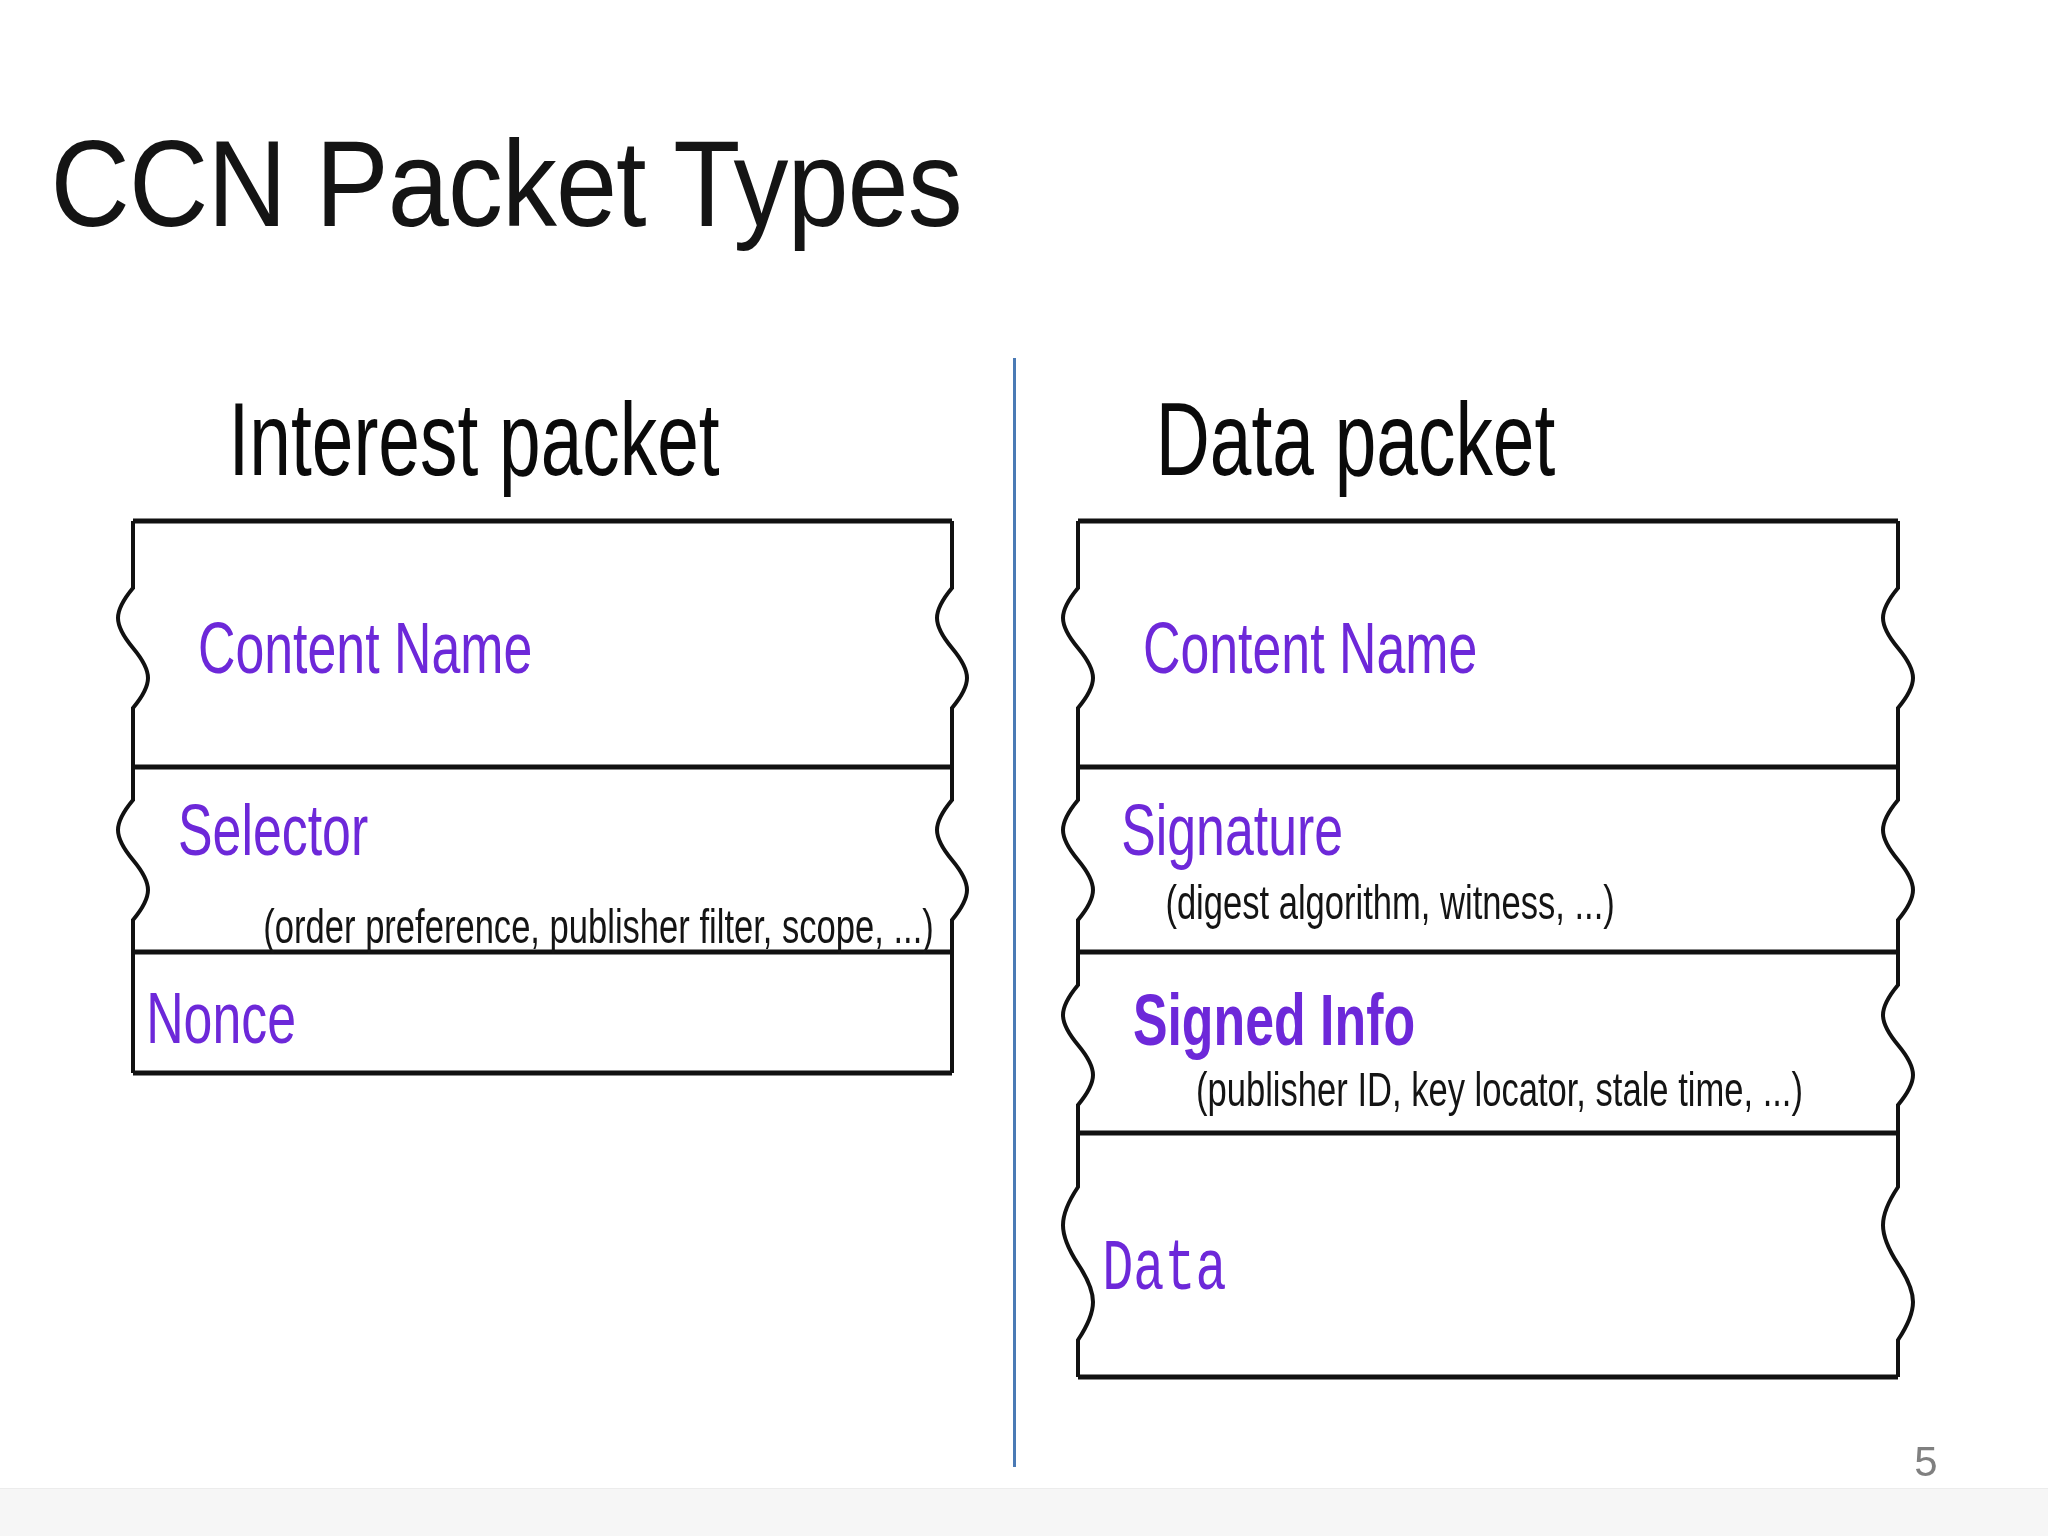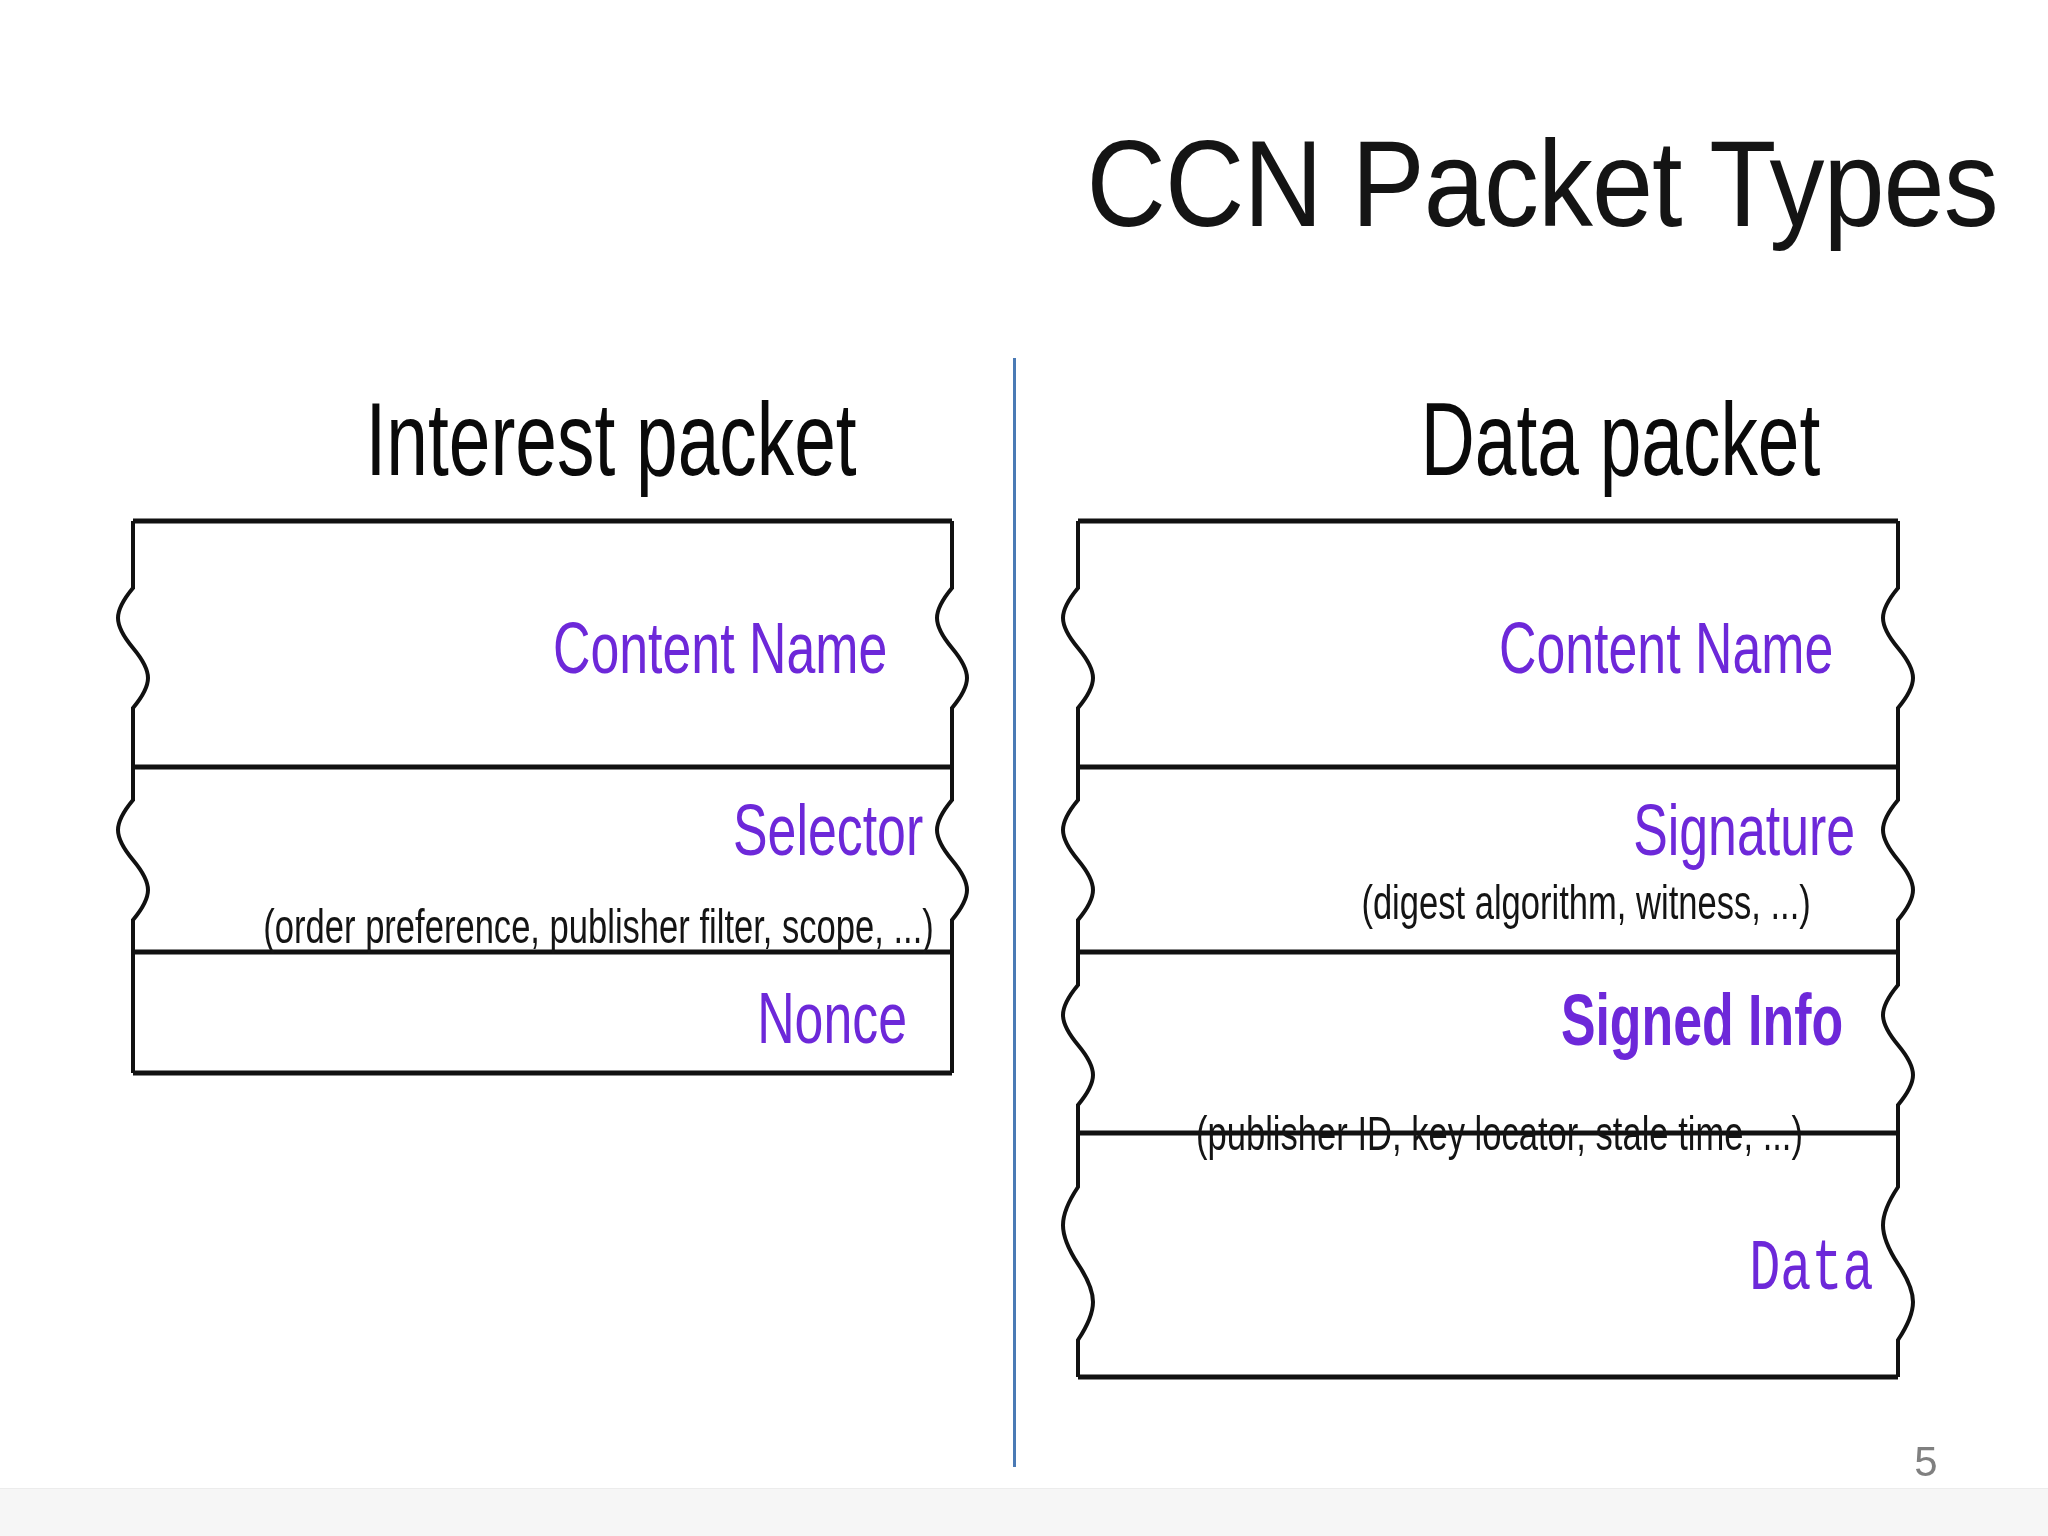--- a/index.html
+++ b/index.html
@@ -1,21 +1,21 @@
 <!DOCTYPE html>
 <html><head>
 <meta charset="utf-8">
 <style>
   html,body{margin:0;padding:0;}
   body{
     width:2048px;height:1536px;background:#ffffff;position:relative;
     font-family:"Liberation Sans",sans-serif;color:#111;overflow:hidden;
   }
   .abs{position:absolute;}
-  .center{text-align:right;}
+  .center{text-align:left;}
   
   .cond{display:inline-block;transform:scaleX(0.72);transform-origin:center center;white-space:nowrap;}
   .cond90{display:inline-block;transform:scaleX(0.90);transform-origin:center center;white-space:nowrap;}
 
   .slide-title{
     left:0;right:0;top:118px;font-size:122px;line-height:132px;
     color:#141414;letter-spacing:-1px;
   }
   .pkt-heading{
     top:383px;font-size:104px;line-height:112px;font-weight:normal;color:#0a0a0a;
@@ -109,21 +109,21 @@
 </div>
 <div class="abs center row-label" style="left:1078px;width:820px;top:790px;">
   <span class="cond">Signature</span>
 </div>
 <div class="abs center row-sublabel" style="left:1078px;width:820px;top:875px;">
   <span class="cond">(digest algorithm, witness, ...)</span>
 </div>
 <div class="abs center row-label" style="left:1078px;width:820px;top:980px;font-weight:bold;">
   <span class="cond">Signed Info</span>
 </div>
-<div class="abs center row-sublabel" style="left:1078px;width:820px;top:1062px;margin-top:44px;">
+<div class="abs center row-sublabel" style="left:1078px;width:820px;top:1062px;">
   <span class="cond">(publisher ID, key locator, stale time, ...)</span>
 </div>
 <div class="abs center row-label" style="left:1078px;width:820px;top:1230px;font-family:Liberation Mono, monospace;">
   <span class="cond">Data</span>
 </div>
 
 <div class="abs bottom-strip"></div>
 <div class="abs page-number" style="color: rgb(128, 128, 128);">5</div>
 
 </body></html>

